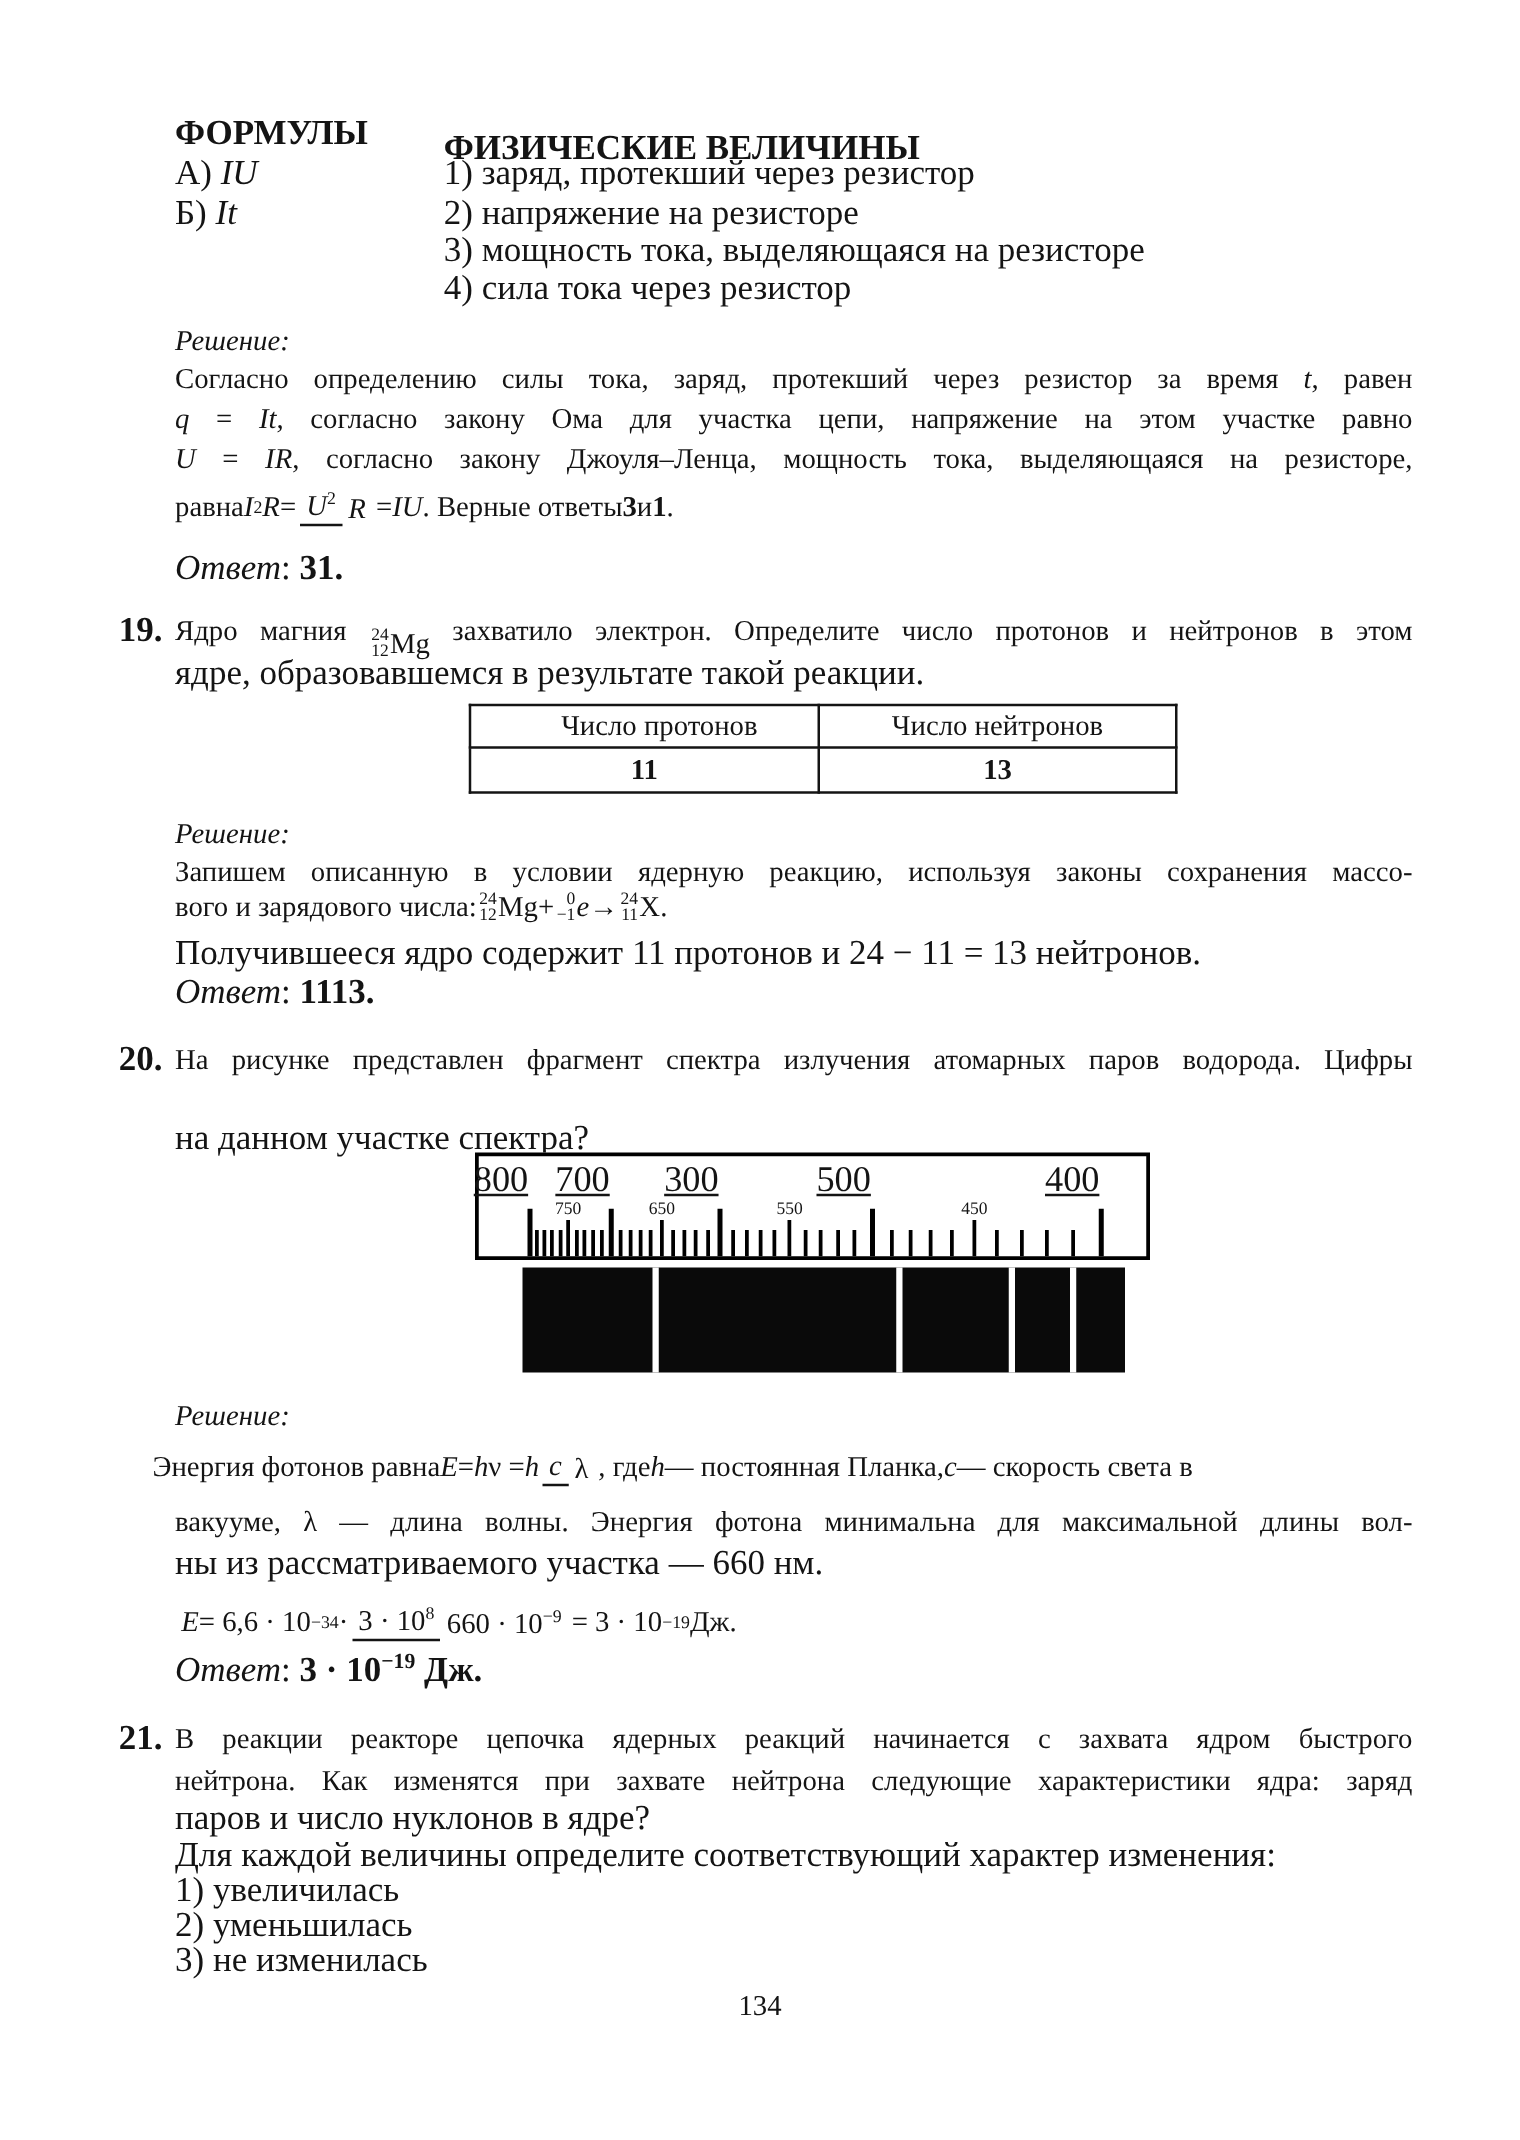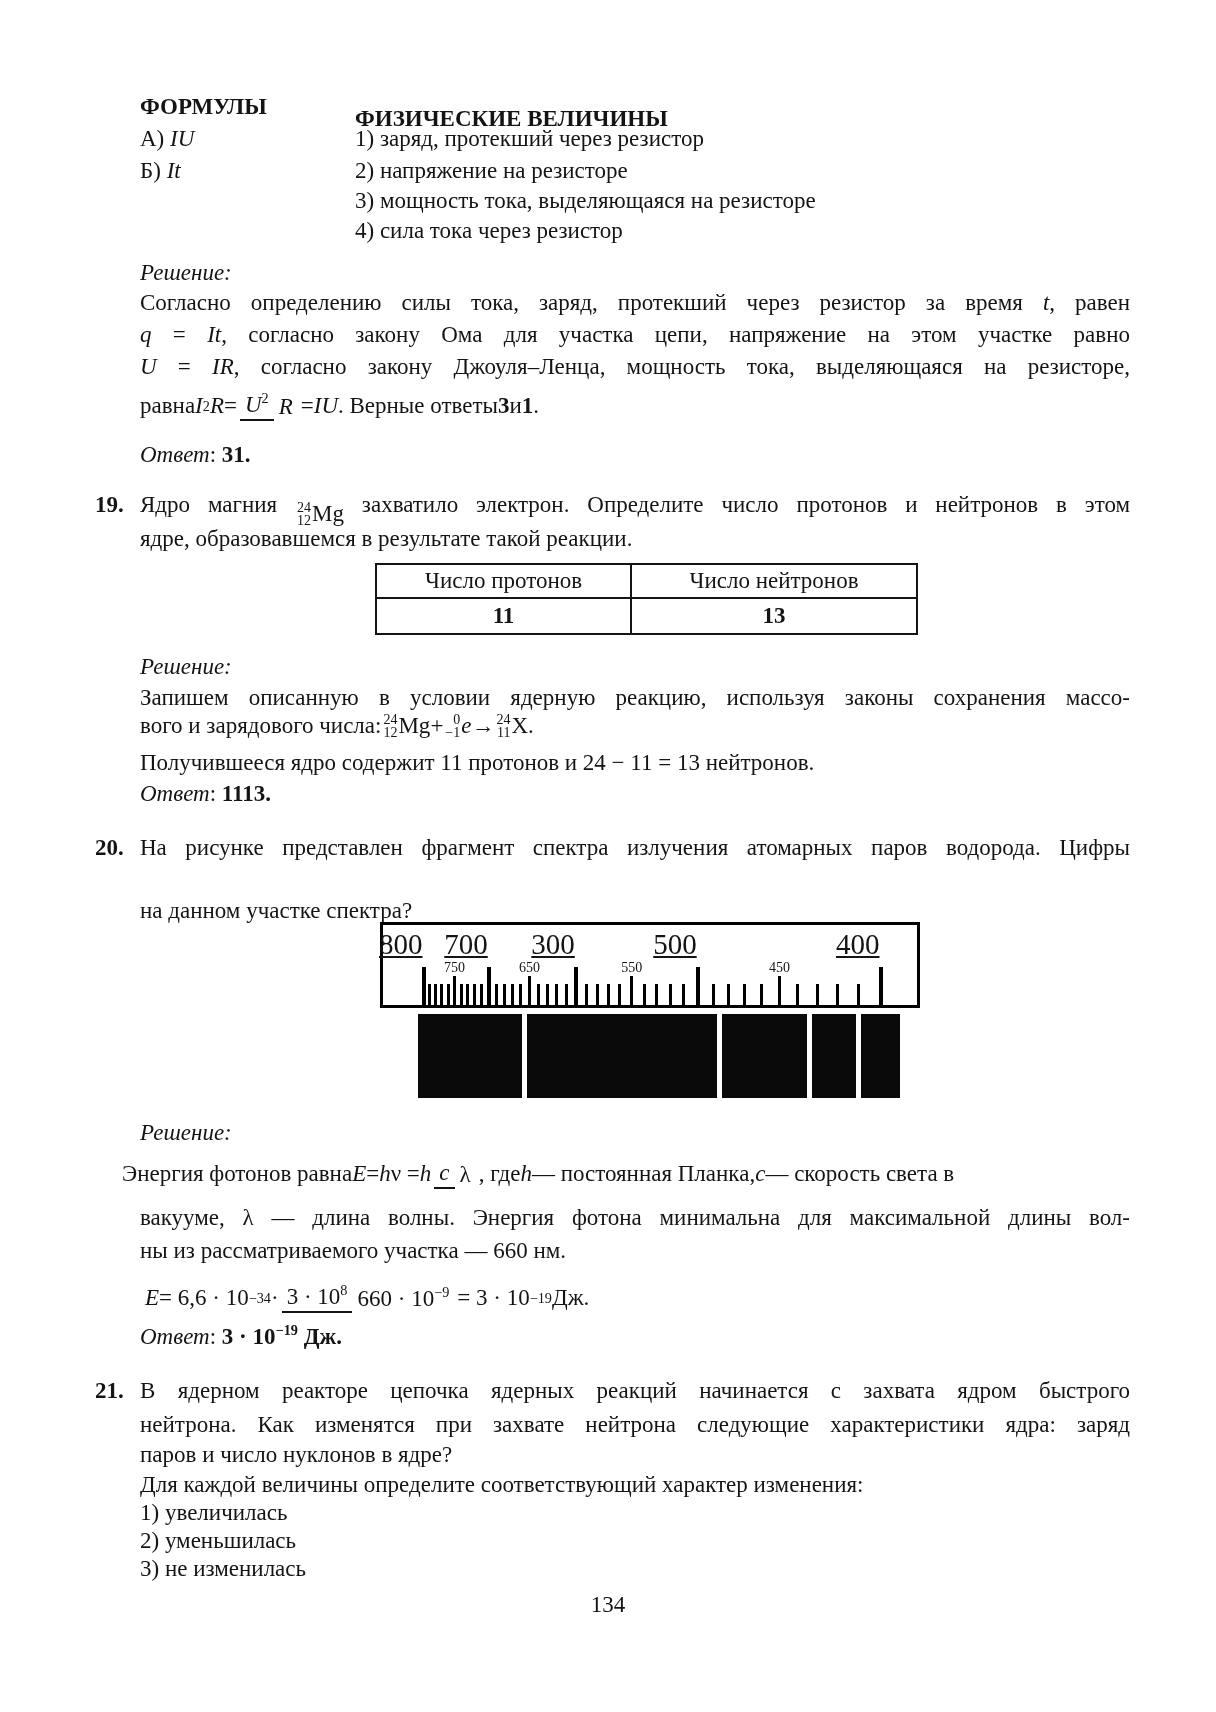--- a/index.html
+++ b/index.html
@@ -2,21 +2,21 @@
 <html lang="ru"><head>
 <meta charset="utf-8">
 <style>
   html,body{margin:0;padding:0;background:#e8e8e8;}
   .page{
     position:relative; width:1216px; height:1712px; background:#ffffff;
     font-family:"Liberation Serif", serif; color:#141414; margin:0 auto;
     overflow:hidden;
   }
   .abs{position:absolute;}
-  .txt{font-size:23px; line-height:30px; white-space:nowrap;}
+  .txt{font-size:28px; line-height:30px; white-space:nowrap;}
   .jline{font-size:23px; line-height:30px; text-align:justify; text-align-last:justify; white-space:normal;}
   .bold{font-weight:bold;}
   .it{font-style:italic;}
   .bd{font-weight:bold;}
   .sup{font-size:0.62em; vertical-align:super; line-height:0;}
   .mathline{display:flex; align-items:center; font-size:23px;}
   .frac{display:inline-flex; flex-direction:row; align-items:center; vertical-align:middle; margin:0 3px;}
   .frac .num{border-bottom:2px solid #141414; padding:0 5px 1px 5px; line-height:26px;}
   .frac .den{padding:1px 5px 0 5px; line-height:26px;}
   .nuc{display:inline-flex; align-items:center; white-space:nowrap;}
@@ -85,21 +85,21 @@
           <span>24</span>
           <span>12</span>
         </span>
         <span>Mg</span>
       </span><span>  захватило электрон. Определите число протонов и нейтронов в этом</span></div>
   <div class="abs txt" style="left:140px; top:524px;"><span>ядре, образовавшемся в результате такой реакции.</span></div>
 
   <table class="abs ptable" style="left:375px; top:563px; width:537px;">
     <tbody>
         <tr>
-      <th style="width:253px;">Число протонов</th>
+      <th style="width:253px;padding-left:24px;">Число протонов</th>
       <th style="width:284px;">Число нейтронов</th>
     </tr>
     <tr>
       <td>11</td>
       <td>13</td>
     </tr>
   </tbody>
     </table>
 
   <div class="abs heading-it" style="left:140px; top:652px;">Решение:</div>
@@ -228,21 +228,21 @@
         <span class="num"><span>3 · 10</span><span class="sup">8</span></span>
         <span class="den"><span>660 · 10</span><span class="sup">−9</span></span>
       </span>
       <span> = 3 · 10</span>
       <span class="sup">−19</span>
       <span> Дж.</span>
     </div>
   <div class="abs txt" style="left:140px; top:1322px;"><span class="it">Ответ</span><span>: </span><span class="bd">3 · 10</span><span class="bd sup">−19</span><span class="bd"> Дж.</span></div>
 
   <div class="abs txt bold" style="left:95px; top:1376px;">21.</div>
-  <div class="abs jline" style="left:140px; top:1376px; width:990px;"><span>В ядерном реакторе цепочка ядерных реакций начинается с захвата ядром быстрого</span></div>
+  <div class="abs jline" style="left:140px; top:1376px; width:990px;"><span>В реакции реакторе цепочка ядерных реакций начинается с захвата ядром быстрого</span></div>
   <div class="abs jline" style="left:140px; top:1410px; width:990px;"><span>нейтрона. Как изменятся при захвате нейтрона следующие характеристики ядра: заряд</span></div>
   <div class="abs txt" style="left:140px; top:1440px;"><span>паров и число нуклонов в ядре?</span></div>
   <div class="abs txt" style="left:140px; top:1470px;"><span>Для каждой величины определите соответствующий характер изменения:</span></div>
   <div class="abs txt" style="left:140px; top:1498px;"><span>1)  увеличилась</span></div>
   <div class="abs txt" style="left:140px; top:1526px;"><span>2)  уменьшилась</span></div>
   <div class="abs txt" style="left:140px; top:1554px;"><span>3)  не изменилась</span></div>
 
   <div class="abs pagenum" style="left:0px; top:1592px;">134</div>
 
 </div>

